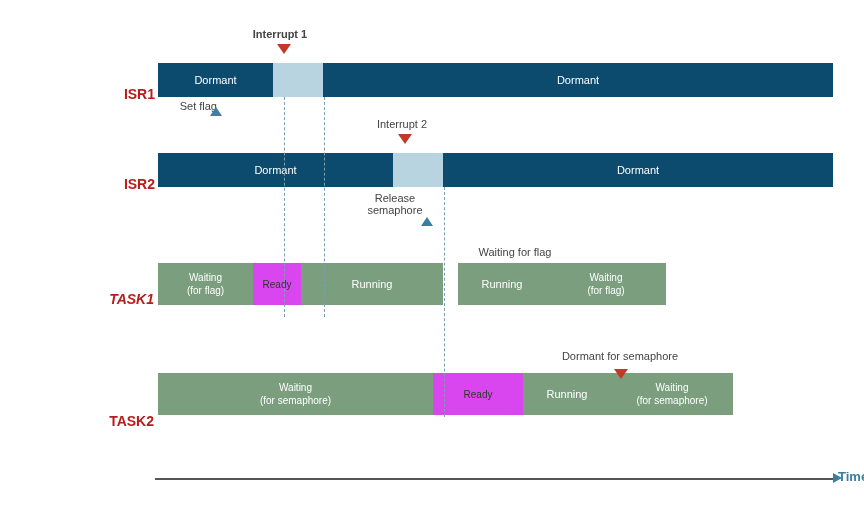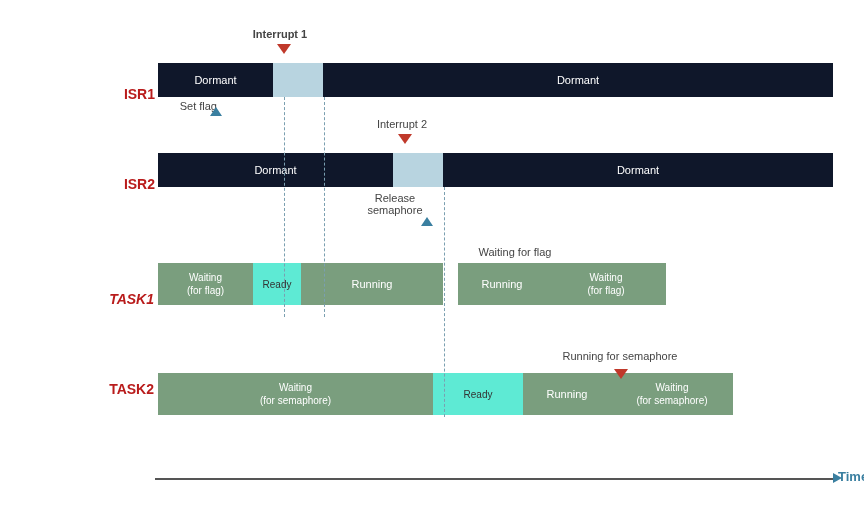--- a/index.html
+++ b/index.html
@@ -27,24 +27,24 @@
     .bar {
       position: absolute;
       display: flex;
       align-items: center;
       justify-content: center;
       font-size: 11px;
       color: #fff;
       text-align: center;
       line-height: 1.3;
     }
-    .bar-teal { background: #0f172a; }
+    .bar-teal { background: #0c4a6e; }
     .bar-light { background: #b8d4e0; }
     .bar-green { background: #7a9e7e; }
-    .bar-green-light { background: #5eead4; }
+    .bar-green-light { background: #d946ef; }
     .annotation {
       position: absolute;
       font-size: 11px;
       color: #444;
       text-align: center;
     }
     .arrow-down {
       position: absolute;
       width: 0;
       height: 0;
@@ -146,39 +146,39 @@
   <div class="bar bar-green" style="left:458px; top:263px; width:88px; height:42px;">
     <span>Running</span>
   </div>
 
   <div class="bar bar-green" style="left:546px; top:263px; width:120px; height:42px; font-size:10px;">
     <span>Waiting<br>(for flag)</span>
   </div>
 
   <div class="annotation" style="left:460px; top:246px; width:110px; text-align:center; color:#444;">Waiting for flag</div>
 
-  <div class="row-label" style="left:102px; top:368px; width:52px; line-height:42px;">TASK2</div>
+  <div class="row-label" style="left:102px; top:400px; width:52px; line-height:42px;">TASK2</div>
 
   <div class="bar bar-green" style="left:158px; top:373px; width:275px; height:42px; font-size:10px;">
     <span>Waiting<br>(for semaphore)</span>
   </div>
 
   <div class="bar bar-green-light" style="left:433px; top:373px; width:90px; height:42px; font-size:10px; color:#333;">
     <span>Ready</span>
   </div>
 
   <div class="bar bar-green" style="left:523px; top:373px; width:88px; height:42px;">
     <span>Running</span>
   </div>
 
   <div class="bar bar-green" style="left:611px; top:373px; width:122px; height:42px; font-size:10px;">
     <span>Waiting<br>(for semaphore)</span>
   </div>
 
-  <div class="annotation" style="left:545px; top:350px; width:150px; text-align:center; color:#444;">Running for semaphore</div>
+  <div class="annotation" style="left:545px; top:350px; width:150px; text-align:center; color:#444;">Dormant for semaphore</div>
 
   <div class="arrow-down" style="left:614px; top:369px;"></div>
 
   <div class="dashed-line" style="left:284px; top:97px; height:220px;"></div>
 
   <div class="dashed-line" style="left:324px; top:97px; height:220px;"></div>
 
   <div class="dashed-line" style="left:444px; top:187px; height:230px;"></div>
 
 </div>

